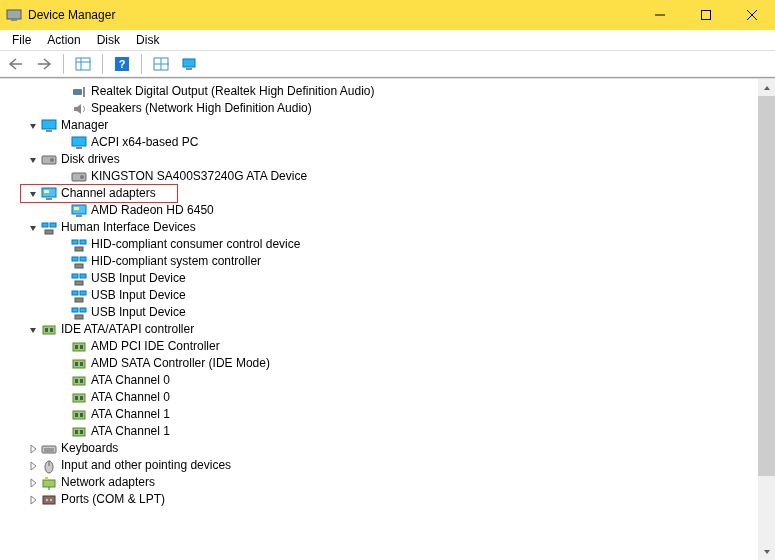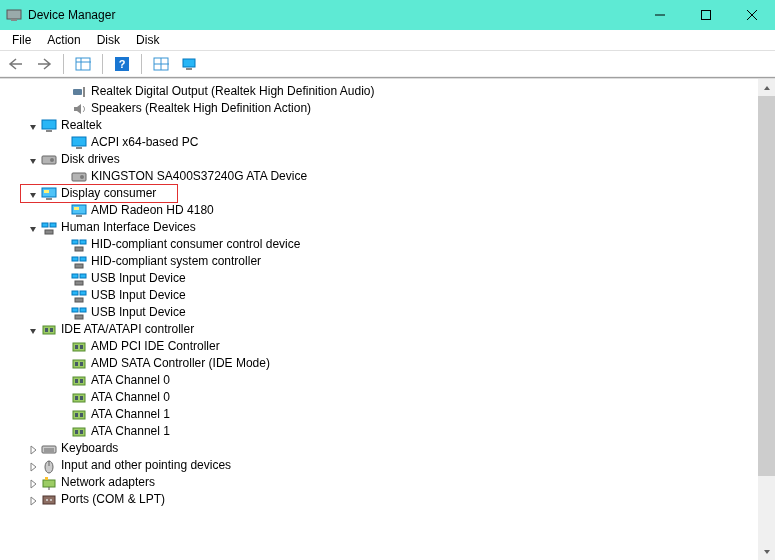--- a/index.html
+++ b/index.html
@@ -12,21 +12,21 @@
     width: 775px;
     height: 560px;
     overflow: hidden;
     user-select: none;
   }
   .titlebar {
     height: 30px;
     display: flex;
     align-items: center;
     padding: 0 0 0 6px;
-    background: #5eead4;
+    background: #fde047;
   }
   .titlebar .app-icon {
     width: 16px; height: 16px;
     margin-right: 6px;
     display: inline-flex;
     align-items: center; justify-content: center;
   }
   .titlebar .title { font-size: 12px; }
   .titlebtns { margin-left: auto; display: flex; }
   .titlebtn {
@@ -84,21 +84,21 @@
     display: flex; align-items: center; justify-content: center;
     color: #606060;
   }
   .sb-track { flex: 1; background: #f0f0f0; position: relative; }
   .sb-thumb {
     position: absolute; left: 0; right: 0; top: 0; height: 85%;
     background: #cdcdcd;
   }
   .row {
     display: flex;
-    align-items: flex-end;
+    align-items: center;
     height: 17px;
     white-space: nowrap;
   }
   .exp {
     width: 14px; height: 14px;
     display: inline-flex; align-items: center; justify-content: center;
     color: #404040;
     font-size: 10px;
     margin-right: 1px;
   }
@@ -218,35 +218,35 @@
         <span>Realtek Digital Output (Realtek High Definition Audio)</span>
       </div>
       <div class="row lvl2">
         <span class="exp none"></span>
         <span class="dev-icon">
           <svg width="16" height="16">
             <path d="M3 6h3l4-3v10l-4-3H3z" fill="#888"></path>
             <path d="M12 5c2 2 2 4 0 6" fill="none" stroke="#888"></path>
           </svg>
         </span>
-        <span>Speakers (Realtek High Definition Action)</span>
+        <span>Speakers (Network High Definition Audio)</span>
       </div>
       <div class="row lvl1">
         <span class="exp">
           <svg width="10" height="10">
             <path d="M2 3 L8 3 L5 8 Z" fill="#404040"></path>
           </svg>
         </span>
         <span class="dev-icon">
           <svg width="16" height="16">
             <rect x="1" y="2" width="14" height="9" fill="#29b6f6" stroke="#0277bd"></rect>
             <rect x="5" y="12" width="6" height="2" fill="#888"></rect>
           </svg>
         </span>
-        <span>Realtek</span>
+        <span>Manager</span>
       </div>
       <div class="row lvl2">
         <span class="exp none"></span>
         <span class="dev-icon">
           <svg width="16" height="16">
             <rect x="1" y="2" width="14" height="9" fill="#29b6f6" stroke="#0277bd"></rect>
             <rect x="5" y="12" width="6" height="2" fill="#888"></rect>
           </svg>
         </span>
         <span>ACPI x64-based PC</span>
@@ -281,32 +281,32 @@
             <path d="M2 3 L8 3 L5 8 Z" fill="#404040"></path>
           </svg>
         </span>
         <span class="dev-icon">
           <svg width="16" height="16">
             <rect x="1" y="2" width="14" height="9" fill="#4fc3f7" stroke="#0277bd"></rect>
             <rect x="3" y="4" width="5" height="3" fill="#fff176"></rect>
             <rect x="5" y="12" width="6" height="2" fill="#888"></rect>
           </svg>
         </span>
-        <span>Display consumer</span>
+        <span>Channel adapters</span>
       </div>
       <div class="row lvl2">
         <span class="exp none"></span>
         <span class="dev-icon">
           <svg width="16" height="16">
             <rect x="1" y="2" width="14" height="9" fill="#4fc3f7" stroke="#0277bd"></rect>
             <rect x="3" y="4" width="5" height="3" fill="#fff176"></rect>
             <rect x="5" y="12" width="6" height="2" fill="#888"></rect>
           </svg>
         </span>
-        <span>AMD Radeon HD 4180</span>
+        <span>AMD Radeon HD 6450</span>
       </div>
       <div class="row lvl1">
         <span class="exp">
           <svg width="10" height="10">
             <path d="M2 3 L8 3 L5 8 Z" fill="#404040"></path>
           </svg>
         </span>
         <span class="dev-icon">
           <svg width="16" height="16">
             <rect x="1" y="3" width="6" height="4" fill="#29b6f6" stroke="#0277bd"></rect>

